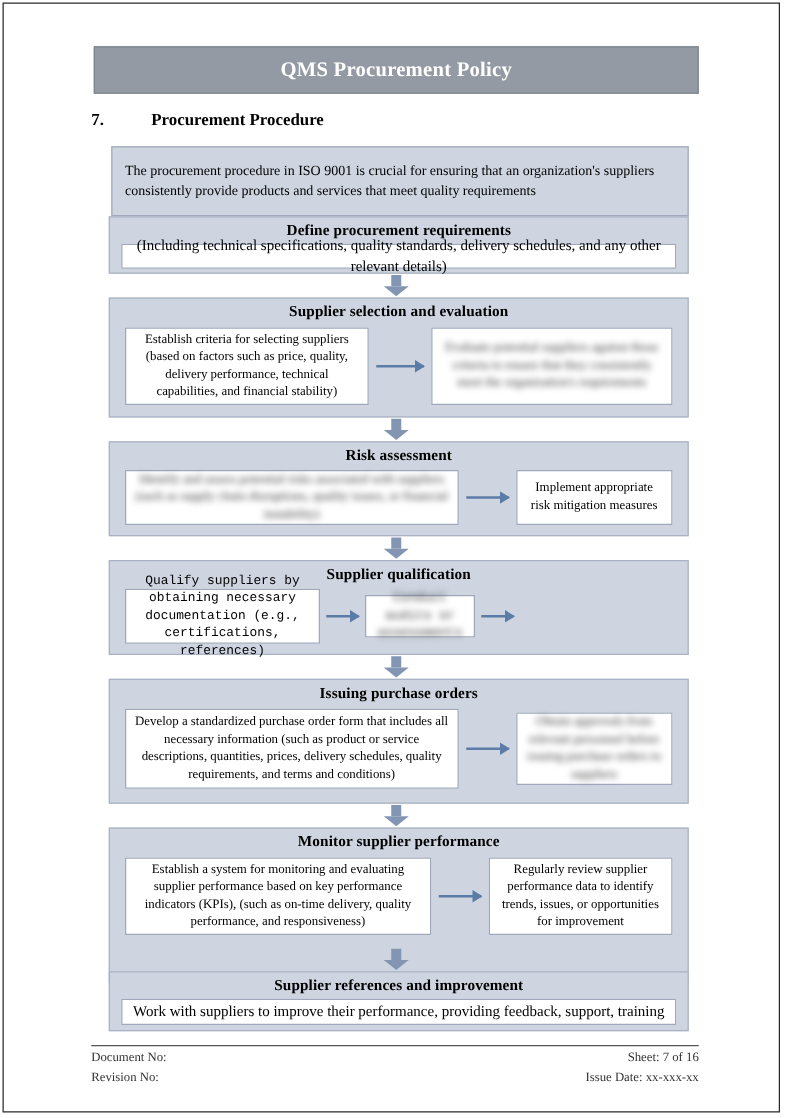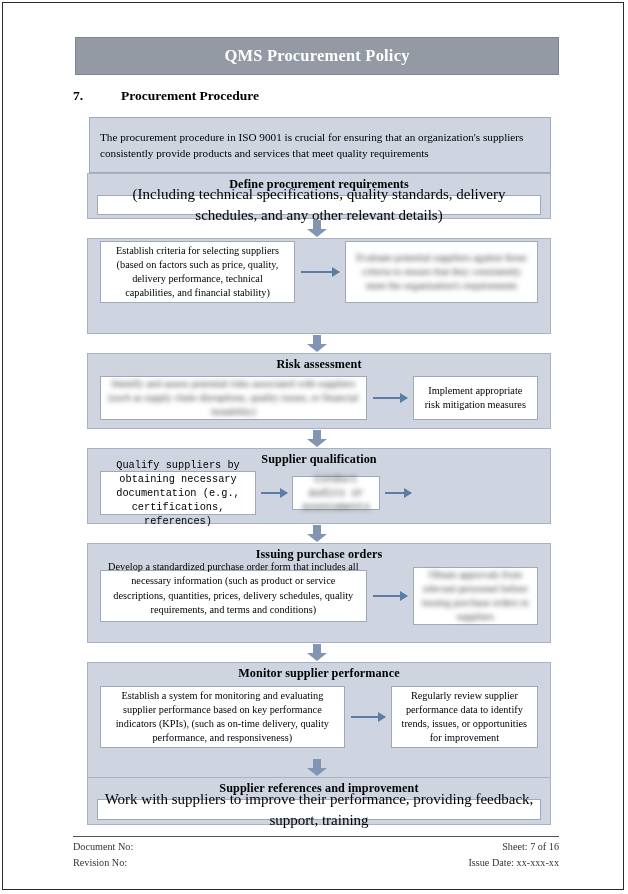--- a/index.html
+++ b/index.html
@@ -117,21 +117,21 @@
     box-sizing: border-box;
     display: flex;
     align-items: center;
     justify-content: center;
     text-align: center;
     font-size: 10.3px;
     line-height: 1.38;
     padding: 4px 6px;
   }
   .cell.wide-note {
-    font-size: 15px;
+    font-size: 12px;
     width: 100%;
     padding: 5px 6px;
   }
 
   
   .blurred {
     filter: blur(2.6px);
     color: #3a3a3a;
     user-select: none;
   }
@@ -221,20 +221,21 @@
       </div>
     </div>
   </div>
 
   <div class="v-arrow" style="top:217px;height:17px;left:314px;">
     <div class="shaft" style="height:9px;"></div>
     <div class="head"></div>
   </div>
 
   <div class="stage" style="top:235px;height:96px;">
+    <div class="stage-title">Supplier selection and evaluation</div>
     <div class="stage-body" style="padding-top:2px;">
       <div class="cell" style="width:198px;height:62px;">
         <span>Establish criteria for selecting suppliers (based on factors such as price, quality, delivery performance, technical capabilities, and financial stability)</span>
       </div>
       <div class="h-arrow" style="width:38px;margin:0 6px;"></div>
       <div class="cell" style="width:196px;height:62px;">
         <span class="blurred">Evaluate potential suppliers against those criteria to ensure that they consistently meet the organization's requirements</span>
       </div>
     </div>
   </div>
@@ -277,21 +278,21 @@
   </div>
 
   <div class="v-arrow" style="top:522px;height:17px;left:314px;">
     <div class="shaft" style="height:9px;"></div>
     <div class="head"></div>
   </div>
 
   <div class="stage" style="top:540px;height:100px;">
     <div class="stage-title">Issuing purchase orders</div>
     <div class="stage-body" style="padding-top:2px;">
-      <div class="cell" style="width:268px;height:52px;align-items:flex-end;">
+      <div class="cell" style="width:268px;height:64px;">
         <span>Develop a standardized purchase order form that includes all necessary information (such as product or service descriptions, quantities, prices, delivery schedules, quality requirements, and terms and conditions)</span>
       </div>
       <div class="h-arrow" style="width:34px;margin:0 6px;"></div>
       <div class="cell" style="width:126px;height:58px;">
         <span class="blurred">Obtain approvals from relevant personnel before issuing purchase orders to suppliers</span>
       </div>
     </div>
   </div>
 
   <div class="v-arrow" style="top:641px;height:17px;left:314px;">

